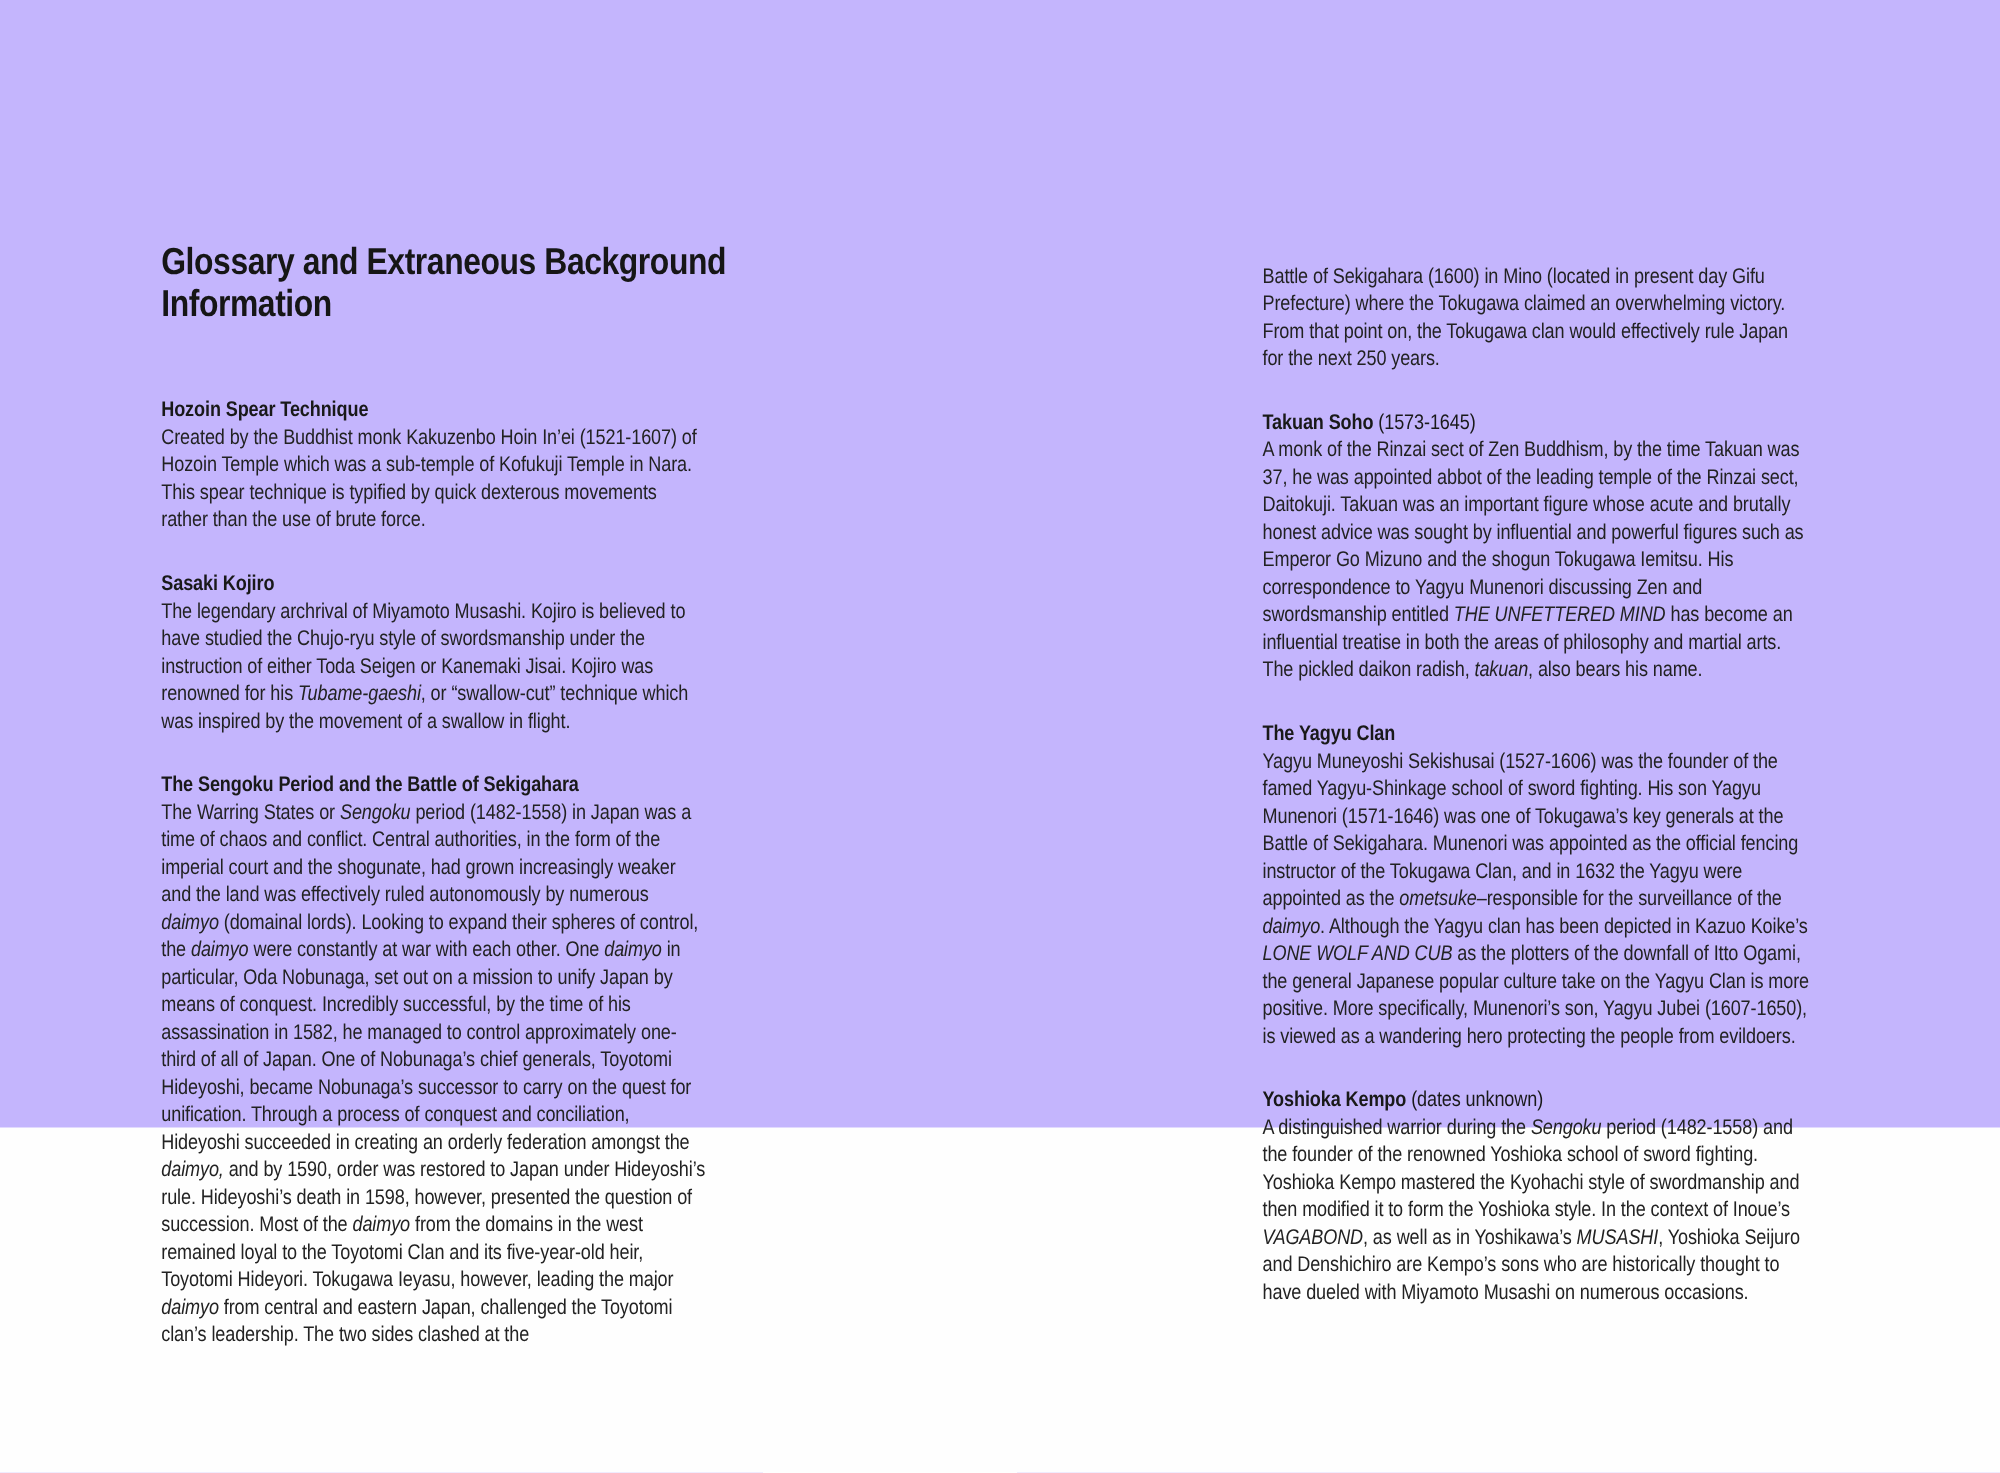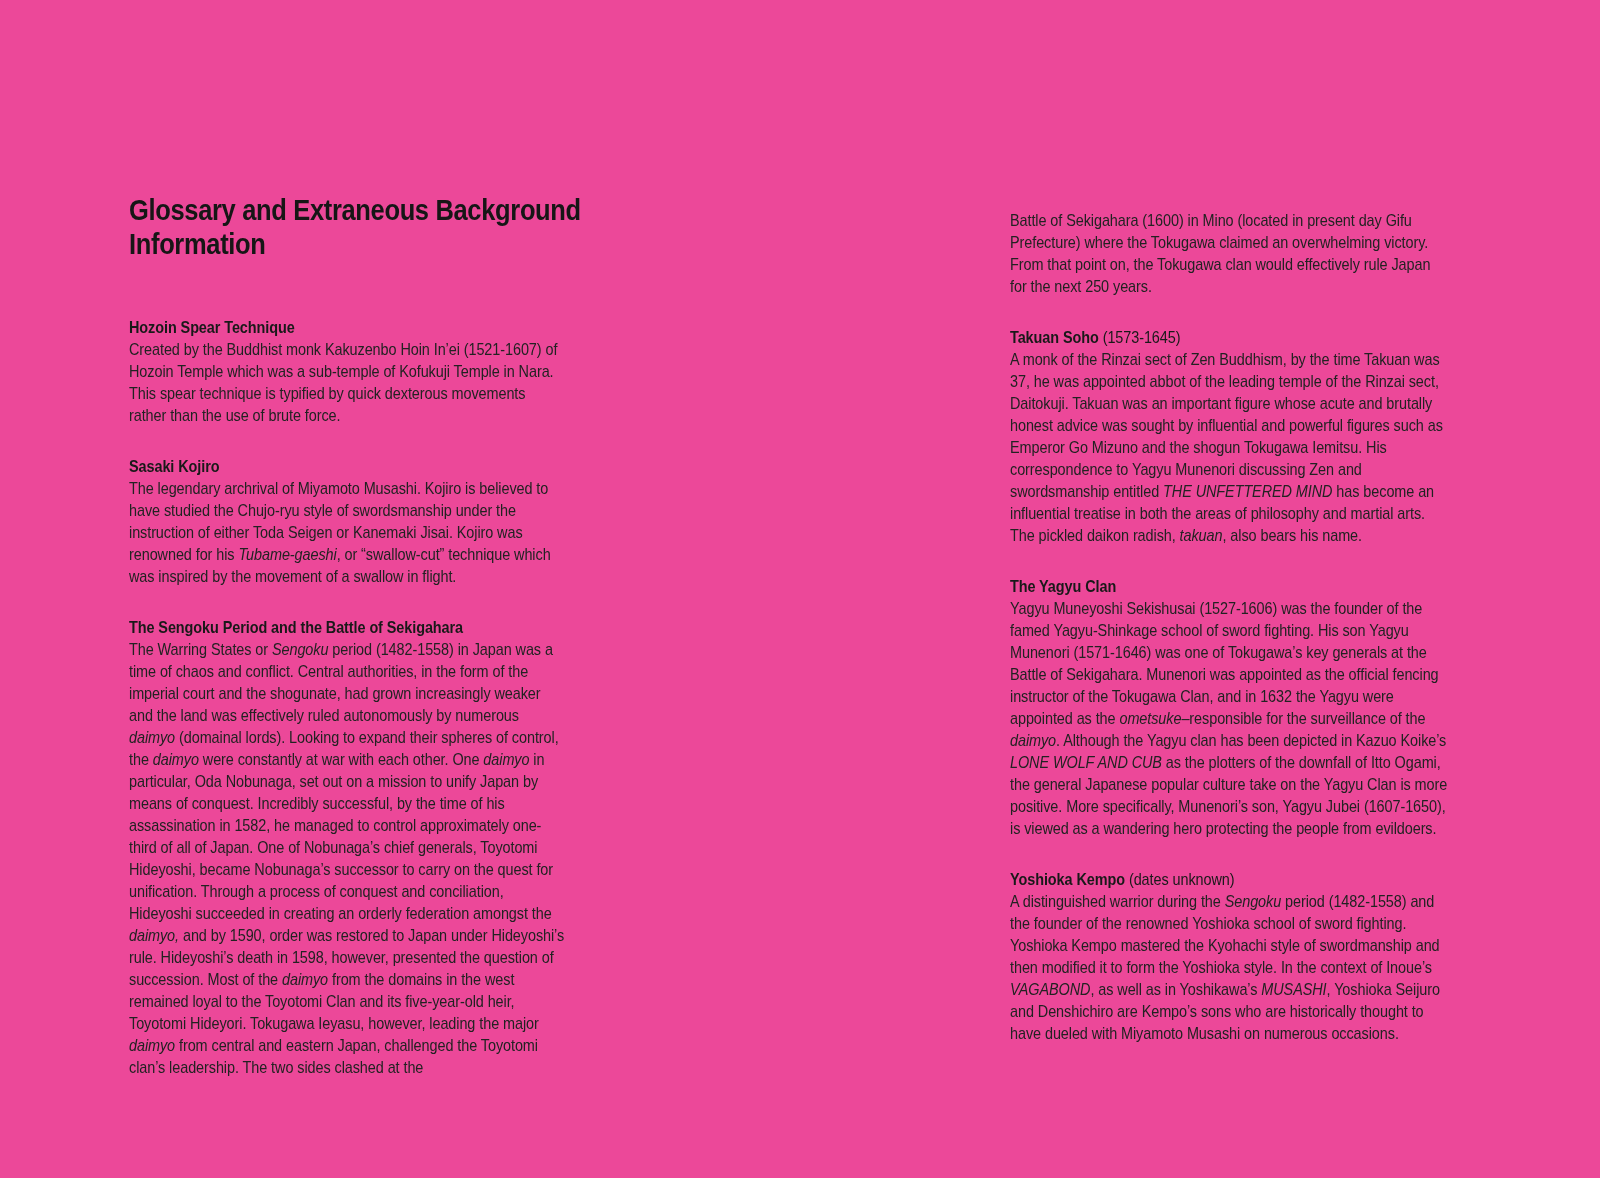--- a/index.html
+++ b/index.html
@@ -8,22 +8,22 @@
     width: 1600px;
     height: 1178px;
     background: #fefefe;
     overflow: hidden;
     font-family: "Liberation Sans", "DejaVu Sans", sans-serif;
     color: #1e1e1e;
   }
   .spread {
     position: relative;
     width: 1600px;
-    height: 1178px;
-    background: #ec4899;
+    height: 902px;
+    background: #c4b5fd;
   }
   
   .column {
     position: absolute;
     transform: scaleX(0.85);
     transform-origin: 0 0;
   }
   .col-left  { left: 129px; top: 193px; width: 514px; }
   .col-right { left: 1010px; top: 210px; width: 518px; }
 

